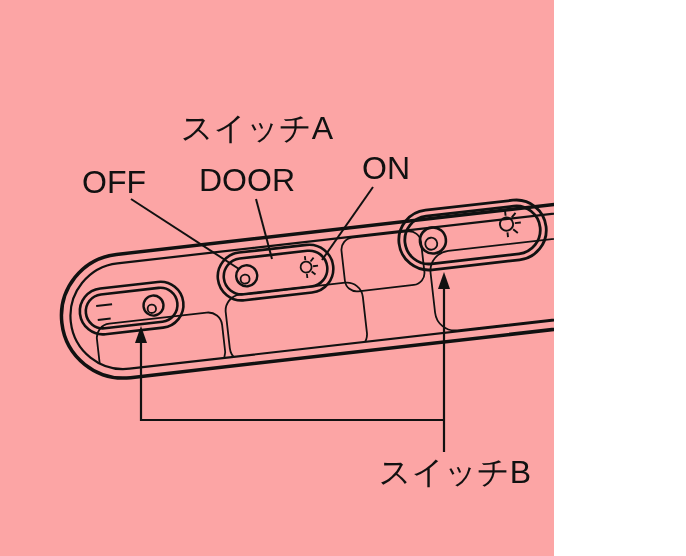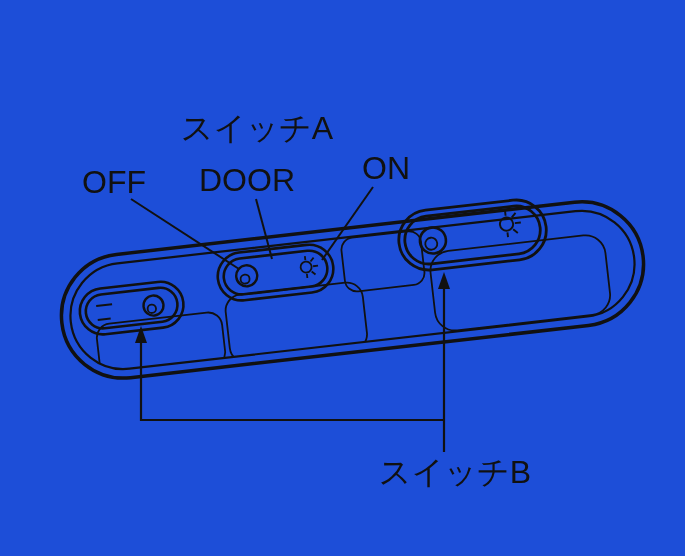--- a/index.html
+++ b/index.html
@@ -2,23 +2,23 @@
 <html><head>
 <meta charset="utf-8">
 <style>
   html, body {
     margin: 0;
     padding: 0;
     background: #ffffff;
   }
   .stage {
     position: relative;
-    width: 685px;
+    width: 554px;
     height: 556px;
-    background: #1d4ed8;
+    background: #fca5a5;
     overflow: hidden;
     font-family: "Liberation Sans", sans-serif;
   }
   svg { display: block; }
   .ln { stroke: #111111; fill: none; }
   .lbl {
     font-family: "Liberation Sans", sans-serif;
     font-size: 32px;
     font-weight: 500;
     fill: #111111;

